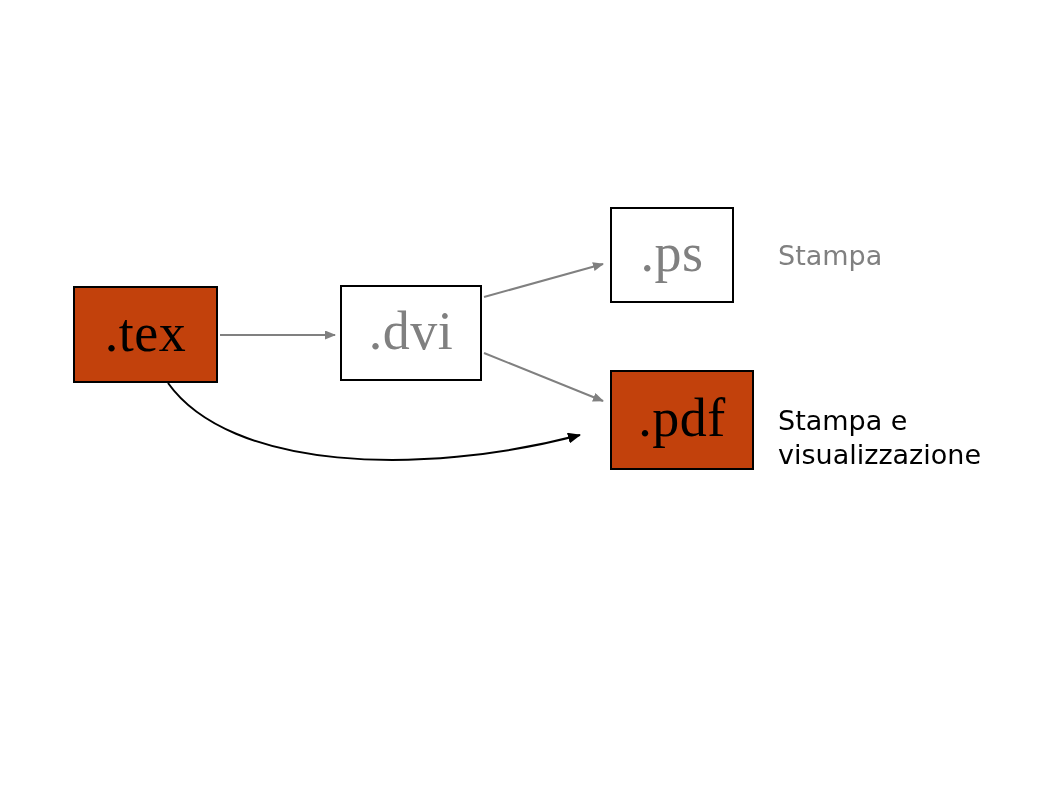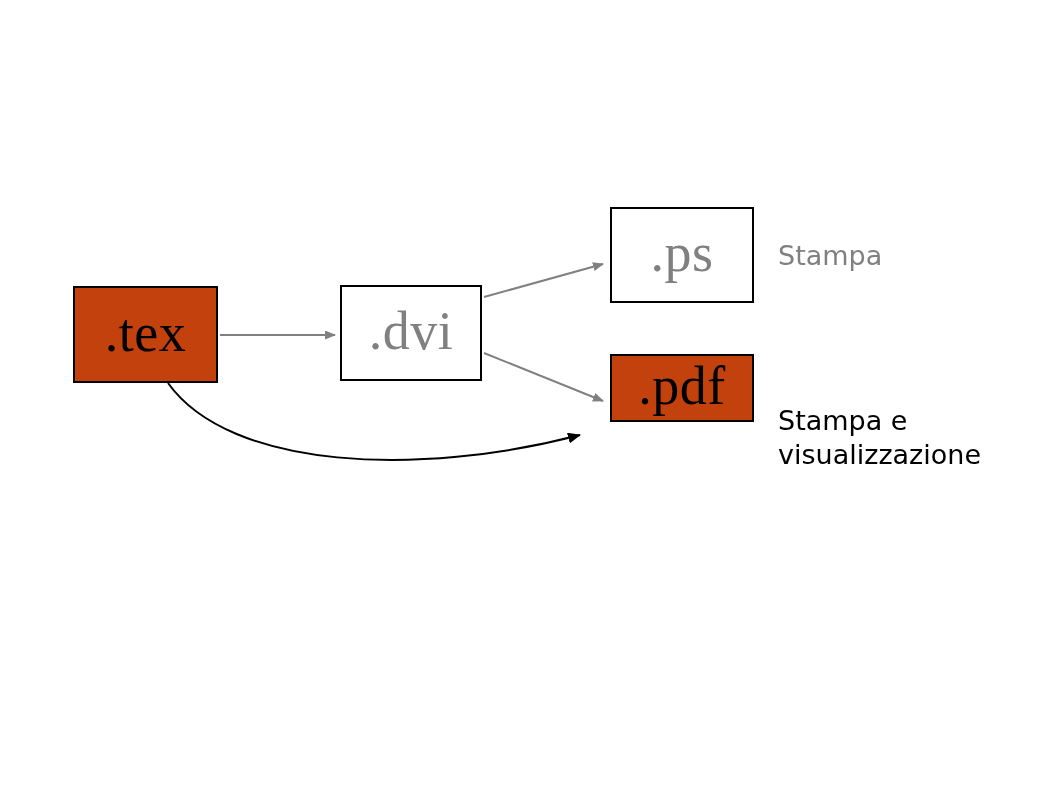--- a/index.html
+++ b/index.html
@@ -92,25 +92,25 @@
   </svg>
 
   <div class="node-box fill-lavender" style="left:73px; top:286px; width:145px; height:97px;">
     <span class="node-label text-black">.tex</span>
   </div>
 
   <div class="node-box fill-white" style="left:340px; top:285px; width:142px; height:96px;align-items:center;">
     <span class="node-label text-gray">.dvi</span>
   </div>
 
-  <div class="node-box fill-white" style="left:610px; top:207px; width:144px; height:96px;justify-content:center;">
+  <div class="node-box fill-white" style="left:610px; top:207px; width:124px; height:96px;justify-content:center;">
     <span class="node-label text-gray">.ps</span>
   </div>
 
-  <div class="node-box fill-lavender" style="left:610px; top:354px; width:144px; height:68px;align-items:center;">
+  <div class="node-box fill-lavender" style="left:610px; top:370px; width:144px; height:100px;align-items:center;">
     <span class="node-label text-black">.pdf</span>
   </div>
 
   <div class="side-label label-gray" style="left:778px; top:239px;">Stampa</div>
 
   <div class="side-label label-black" style="left:778px; top:380px;margin-top:24px;">Stampa e
 visualizzazione</div>
 
 </div>
 

